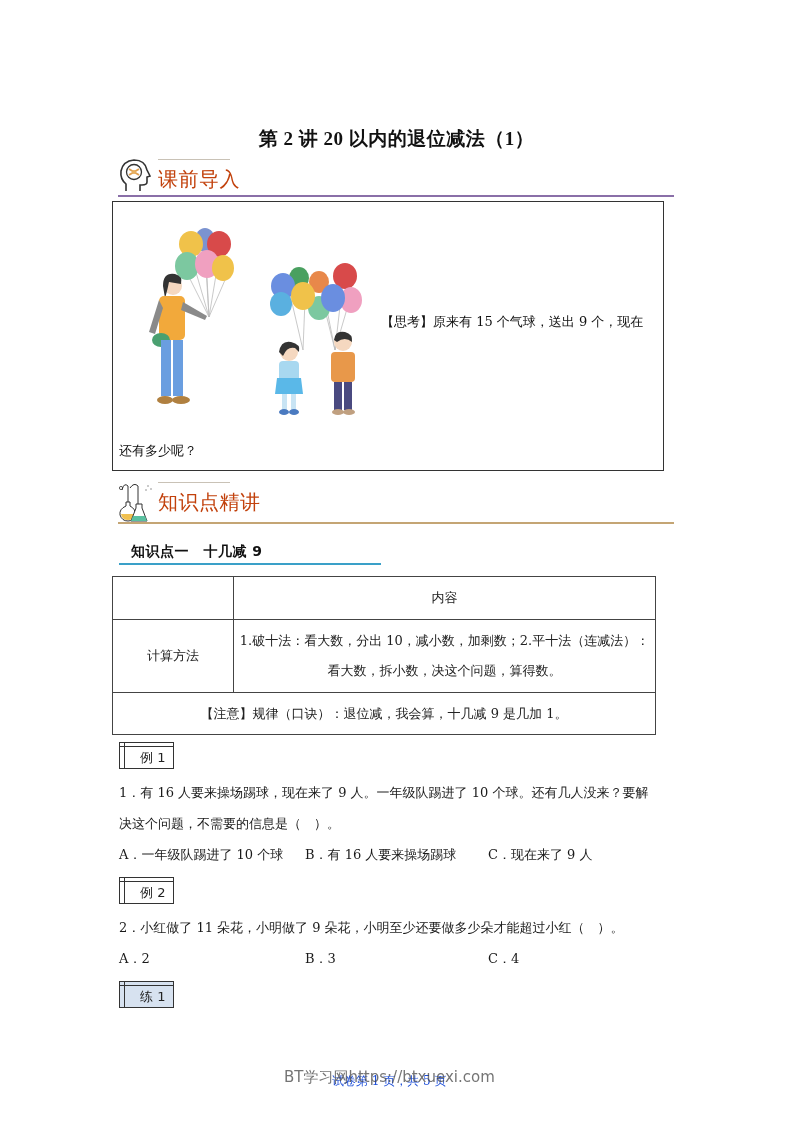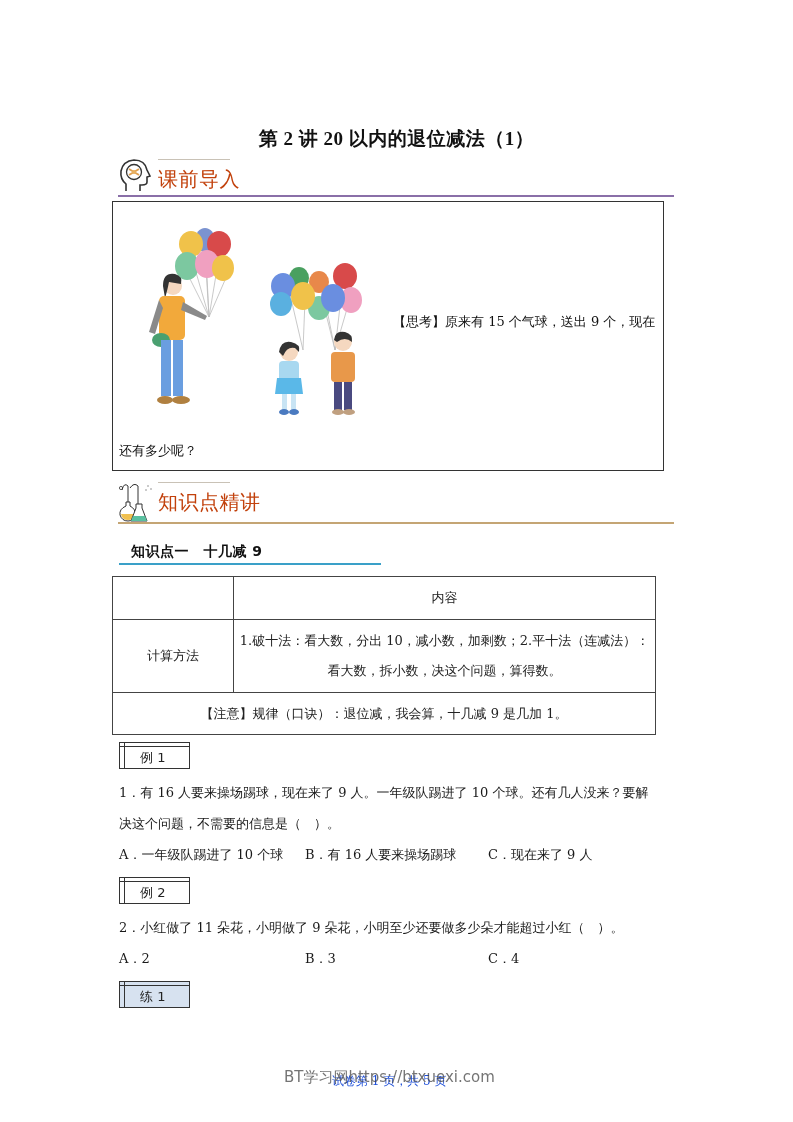--- a/index.html
+++ b/index.html
@@ -19,21 +19,21 @@
     font-size: 20px; color: #c2410c; letter-spacing: 0.5px; white-space: nowrap;
   }
   .section-rule { position: absolute; left: 118px; width: 556px; height: 2px; }
 
   .intro-box {
     position: absolute; left: 112px; top: 201px; width: 552px; height: 270px;
     border: 1px solid #333;
   }
   .think-text {
     position: absolute; left: 268px; top: 111px; font-size: 13px; white-space: nowrap;
-    font-family: "DejaVu Serif", serif; color: #111; margin-left: 12px;
+    font-family: "DejaVu Serif", serif; color: #111;
   }
   .think-cont { position: absolute; left: 6px; top: 240px; font-size: 13px; color: #111; }
 
   .kp-title {
     position: absolute; left: 131px; top: 543px; font-family: "DejaVu Sans", sans-serif;
     font-size: 14px; font-weight: bold; color: #111; white-space: nowrap; letter-spacing: 0.5px;
   }
   .kp-underline { position: absolute; left: 119px; top: 563px; width: 262px; height: 2px; background: #3aa0c8; }
 
   table.kp-table {
@@ -41,21 +41,21 @@
     font-size: 13px; color: #222;
   }
   table.kp-table td { border: 1px solid #444; text-align: center; vertical-align: middle; }
   .kp-table .h-row td { height: 43px; }
   .kp-table .m-row td { height: 73px; }
   .kp-table .n-row td { height: 42px; }
   .kp-table .col1 { width: 121px; }
   .kp-table .content-lines { line-height: 30px; padding: 6px 4px; }
 
   .tag-box {
-    position: absolute; left: 119px; width: 71px; height: 27px; border: 1px solid #333;
+    position: absolute; left: 119px; width: 55px; height: 27px; border: 1px solid #333;
     font-family: "DejaVu Sans", sans-serif; font-size: 13px;
   }
   .tag-box .tag-bar { position: absolute; left: 4px; top: 0; bottom: 0; width: 1px; background: #333; }
   .tag-box .tag-top { position: absolute; left: 0; right: 0; top: 3px; height: 1px; background: #333; }
   .tag-box .tag-label { position: absolute; left: 20px; top: 6px; white-space: nowrap; color: #222; }
   .tag-box.practice { background: #d7e2f0; padding-left: 31px; }
 
   .q-line { position: absolute; left: 119px; font-size: 13px; color: #1a1a1a; white-space: nowrap; font-family: "DejaVu Serif", serif; }
   .opt { position: absolute; font-size: 13px; white-space: nowrap; color: #1a1a1a; }
 

